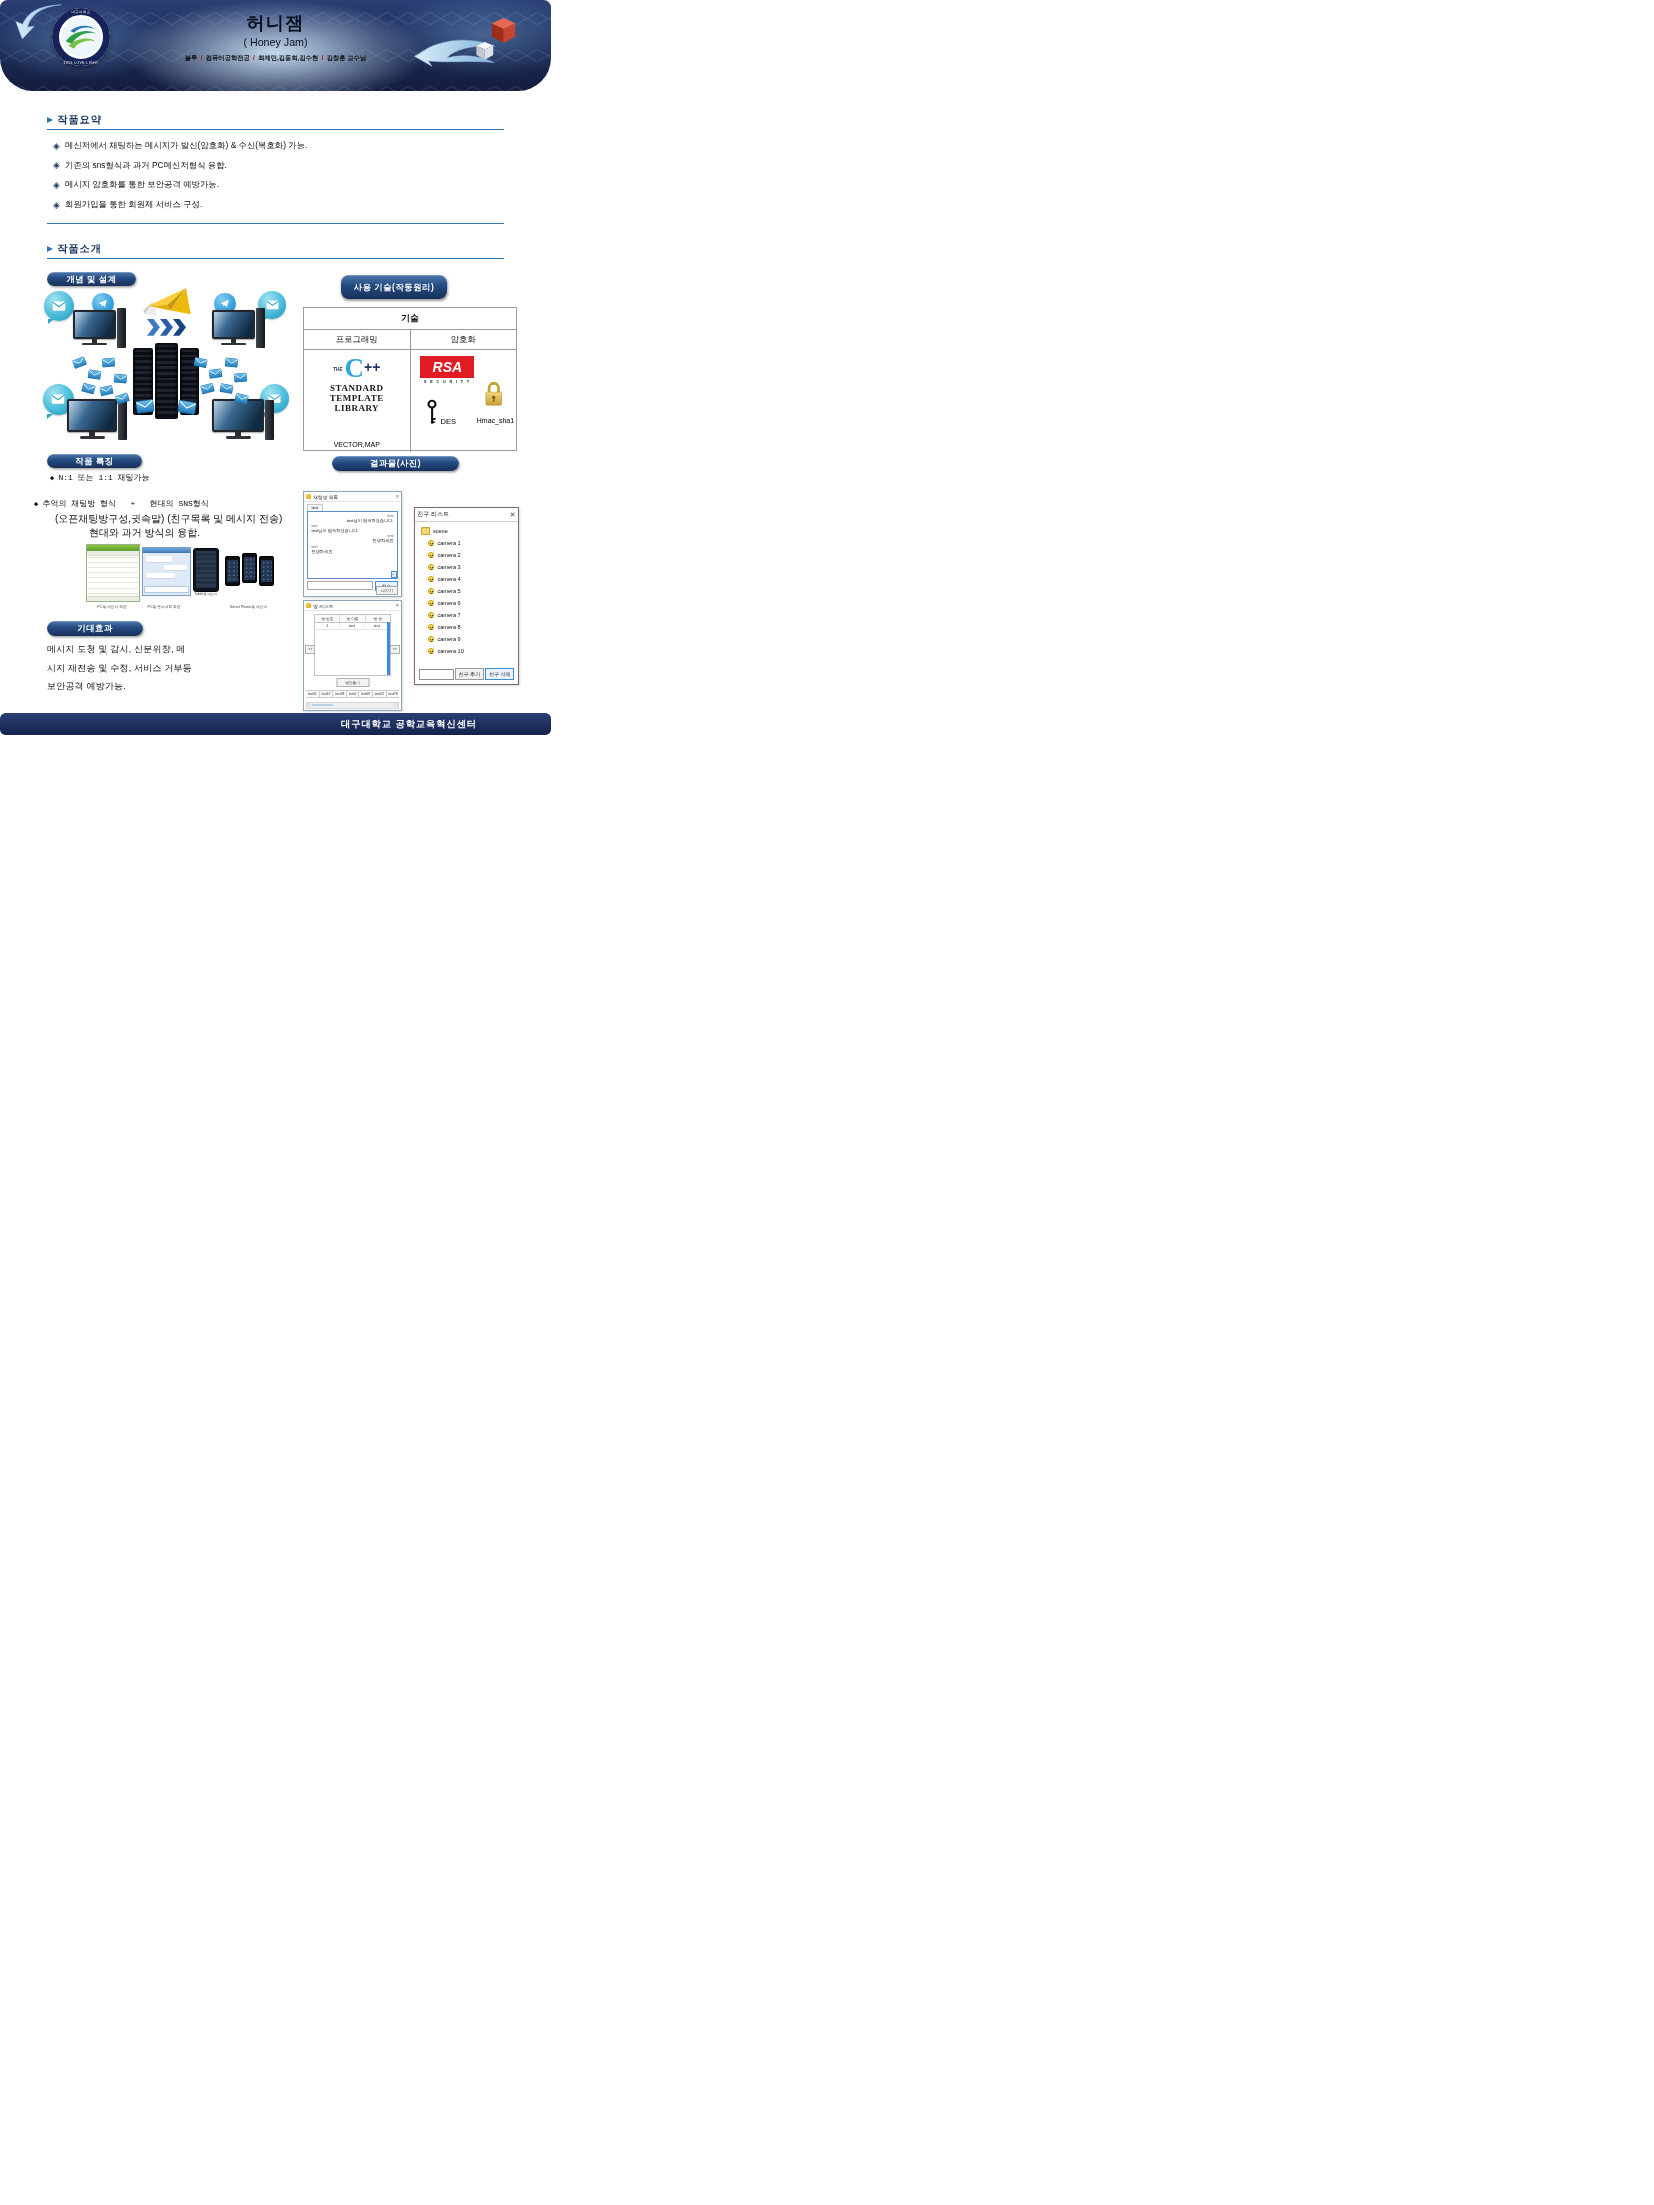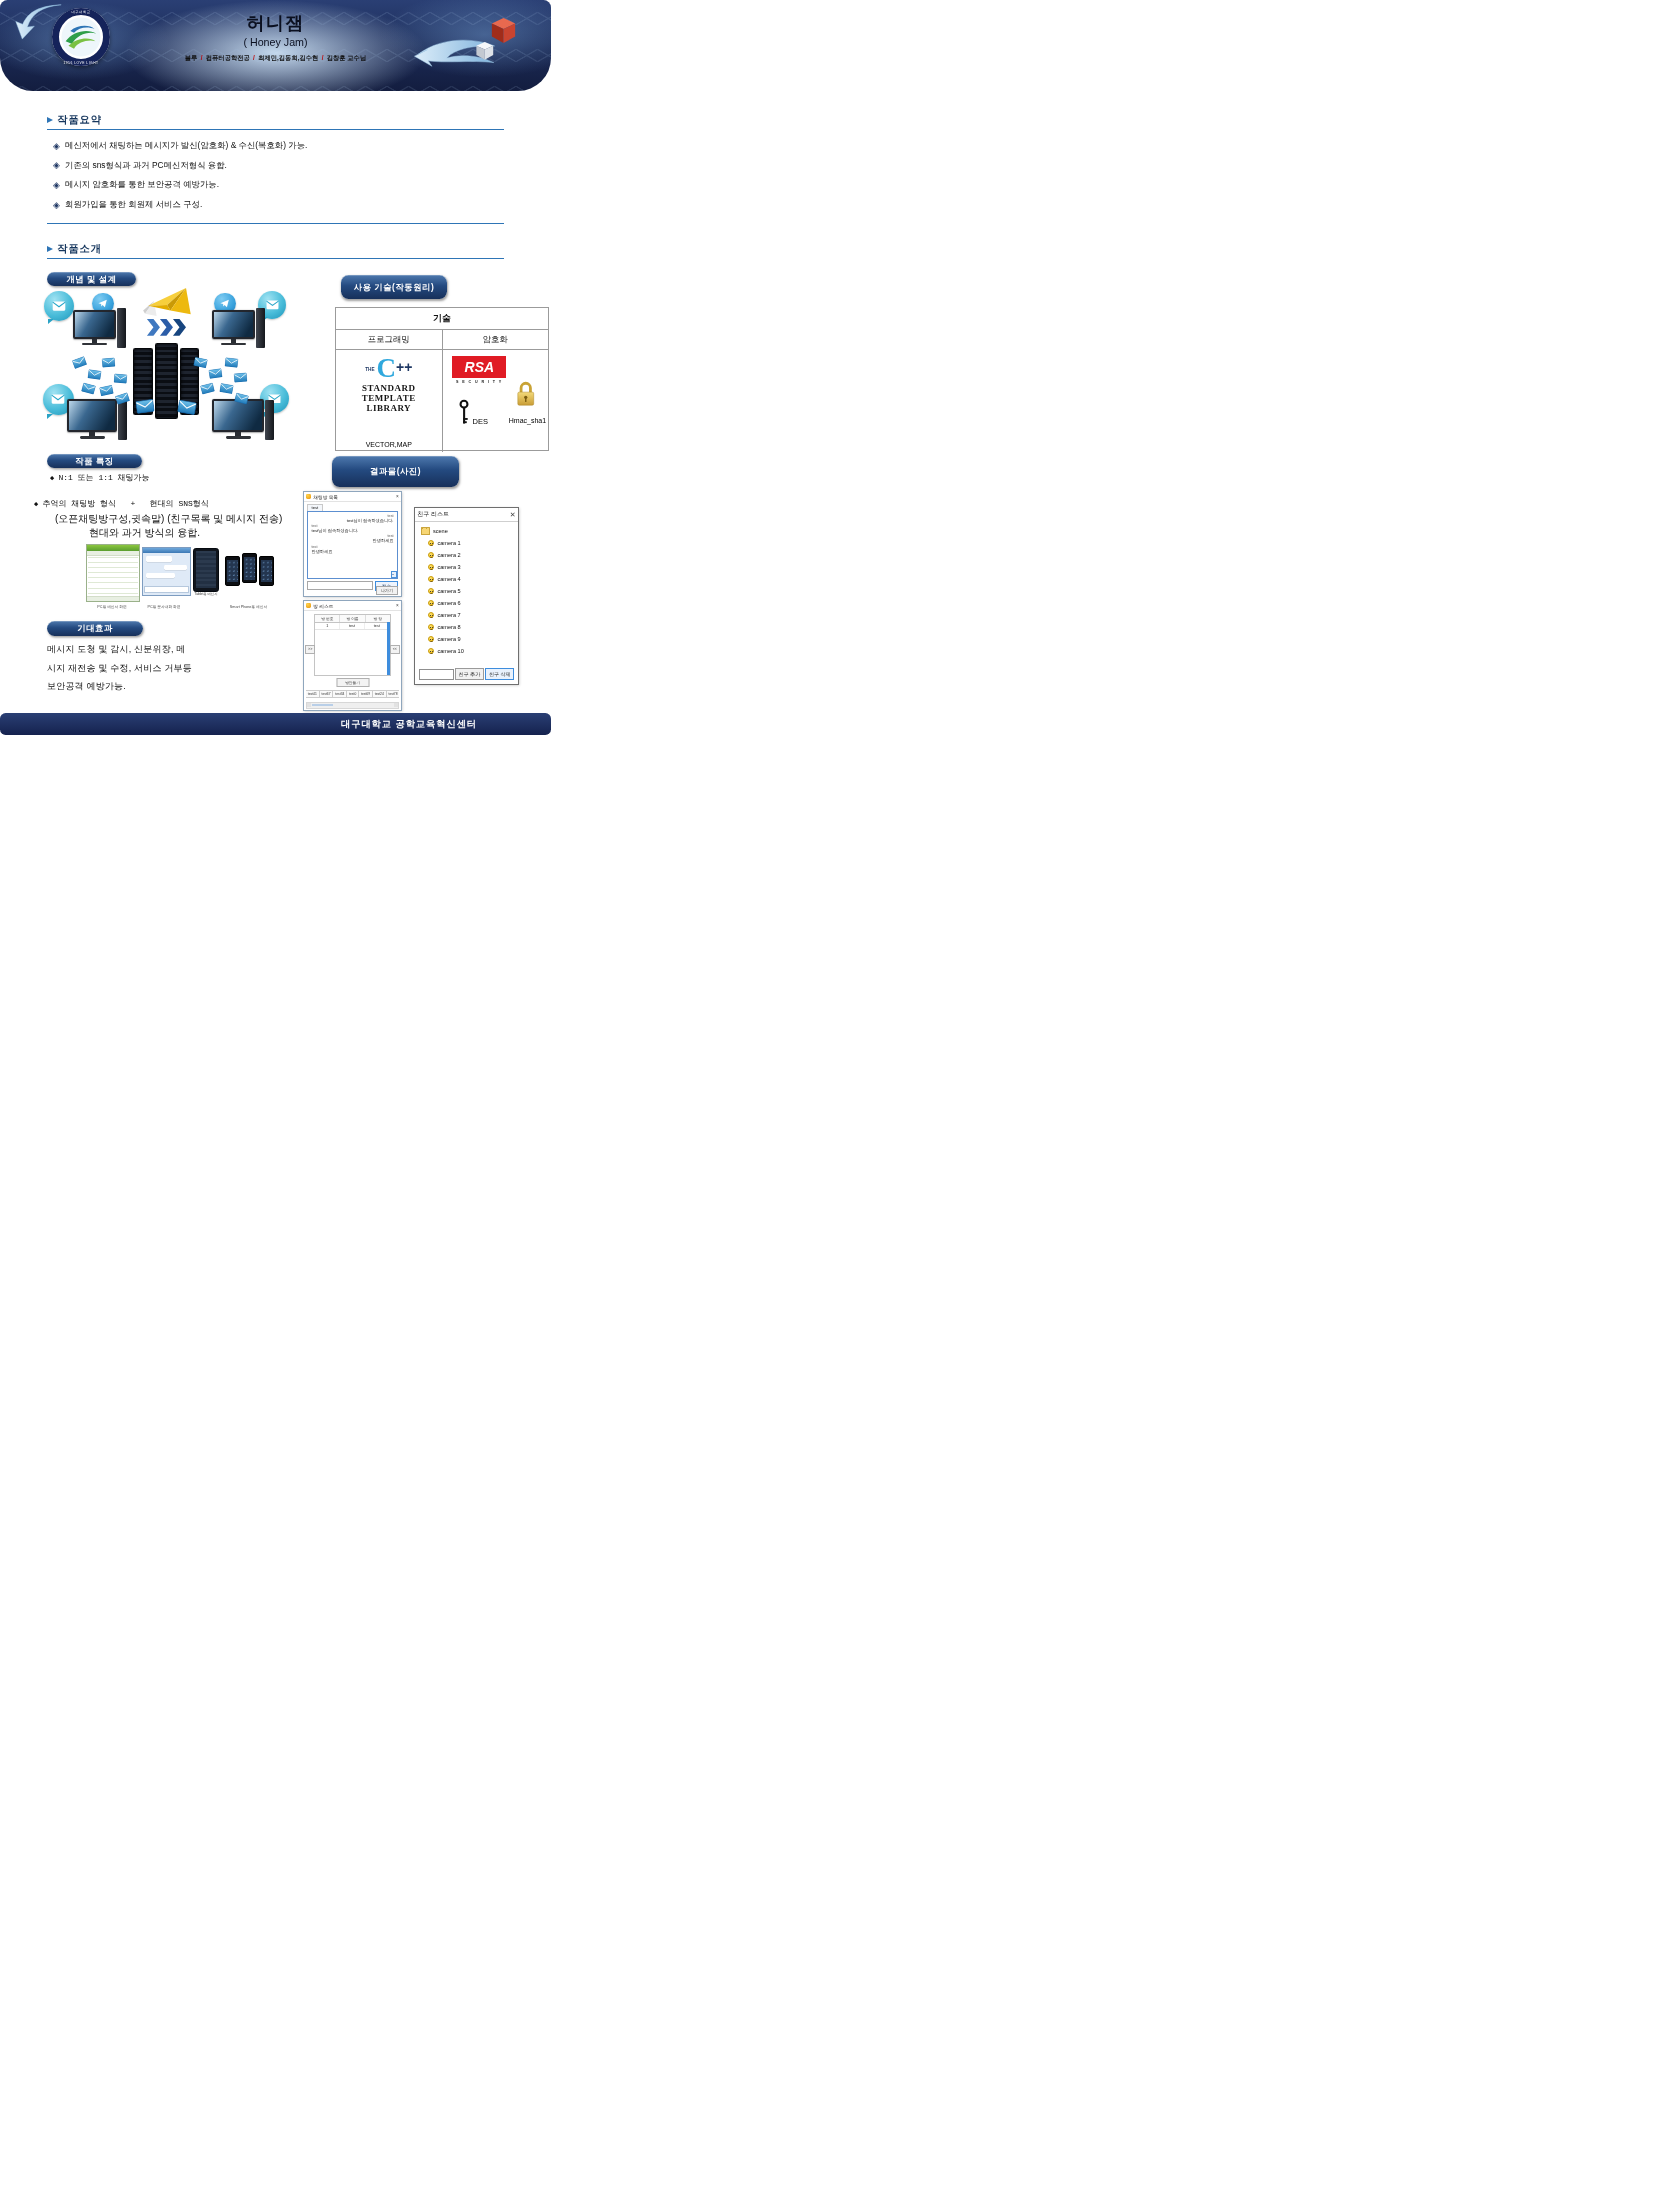--- a/index.html
+++ b/index.html
@@ -76,21 +76,21 @@
   .server{position:absolute;left:93px;top:55px;display:flex;gap:2.3px;align-items:center;}
   .srv{background:repeating-linear-gradient(180deg,#1e242f 0 2.8px,#0a0d13 2.8px 5.6px);
        border:0.9px solid #05070a;border-radius:1.4px;box-shadow:inset 0 0 3.7px #000;}
   .mail{position:absolute;}
   .chevrons{position:absolute;left:106px;top:30px;}
   .plane-big{position:absolute;left:105px;top:-0.9px;}
   .plane-small{position:absolute;left:91px;top:12px;}
 
   
   .tech-table{position:absolute;left:303px;top:307px;width:214px;height:144px;background:#fff;
-              border:0.5px solid #9b9b9b;box-sizing:border-box;margin-left:32px;}
+              border:0.5px solid #9b9b9b;box-sizing:border-box;}
   .tt-header{height:20.5px;display:flex;align-items:center;justify-content:center;font-size:9px;
              font-weight:bold;border-bottom:0.5px solid #9b9b9b;}
   .tt-cols{height:19.6px;display:flex;border-bottom:0.5px solid #9b9b9b;}
   .tt-cols div{flex:1;display:flex;align-items:center;justify-content:center;font-size:8.4px;}
   .tt-cols div:first-child{border-right:0.5px solid #9b9b9b;}
   .tt-body{display:flex;height:102px;}
   .tt-cell{flex:1;position:relative;}
   .tt-cell:first-child{border-right:0.5px solid #9b9b9b;}
   .cpp-row{display:flex;justify-content:center;align-items:flex-start;margin-top:4.7px;}
   .cpp-the{font-size:4.7px;font-weight:bold;color:#1f3864;margin:12px 1.9px 0 0;}
@@ -314,21 +314,21 @@
 
   <div class="sec-head" style="top:242px">
     <span class="tri"></span>
     <span>작품소개</span>
   </div>
   <div class="rule" style="top:258px"></div>
 
   <div class="badge" style="left:47px;top:272px;width:89px;height:14px">개념 및 설계</div>
   <div class="badge" style="left:341px;top:275px;width:106px;height:24px">사용 기술(작동원리)</div>
   <div class="badge" style="left:47px;top:454px;width:95px;height:14px">작품 특징</div>
-  <div class="badge" style="left:332px;top:456px;width:127px;height:31px">결과물(사진)</div>
+  <div class="badge" style="left:332px;top:456px;width:127px;height:15px">결과물(사진)</div>
   <div class="badge" style="left:47px;top:621px;width:96px;height:15px">기대효과</div>
 
   <div class="concept">
 
     <div class="bubble" style="left:3.7px;top:2.8px;width:30px;height:30px">
       <svg width="14" height="10.3" viewBox="0 0 24 18">
           <rect x="1" y="1" width="22" height="16" rx="2" fill="#fff"></rect>
           <path d="M1 2 L12 10 L23 2" stroke="#29a7c9" stroke-width="2" fill="none"></path>
         </svg>
     </div>

